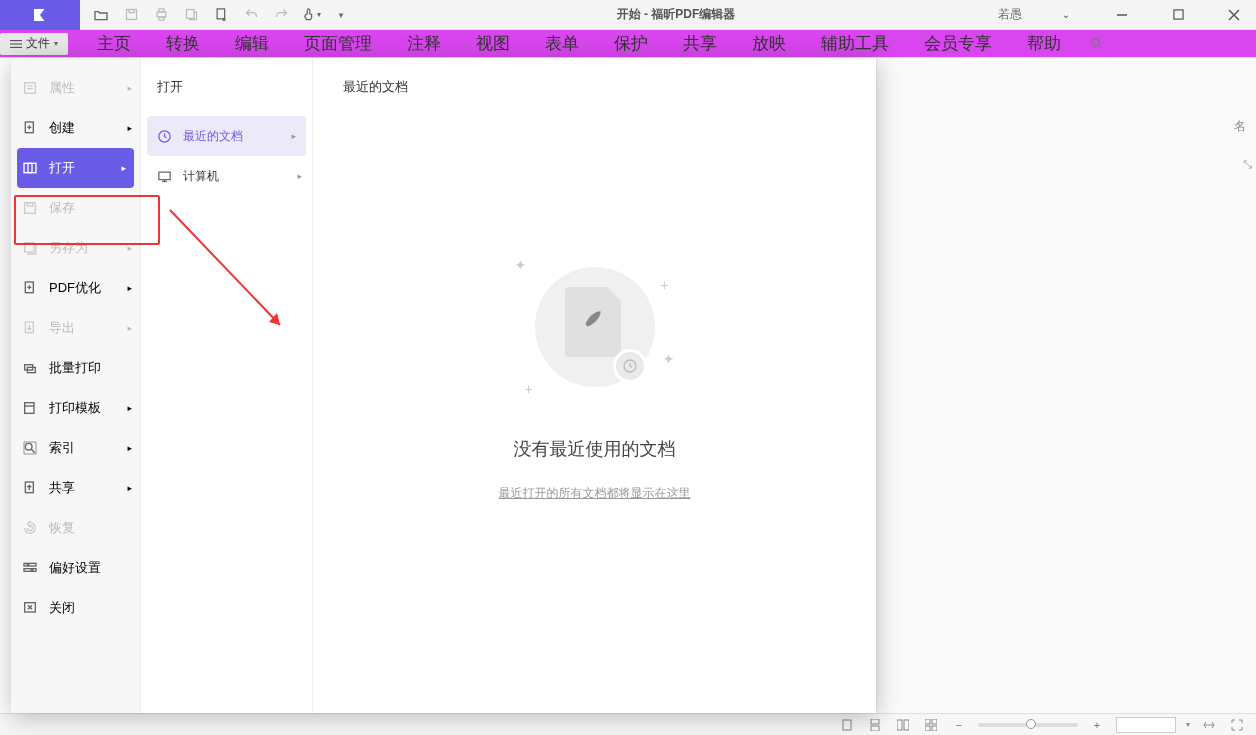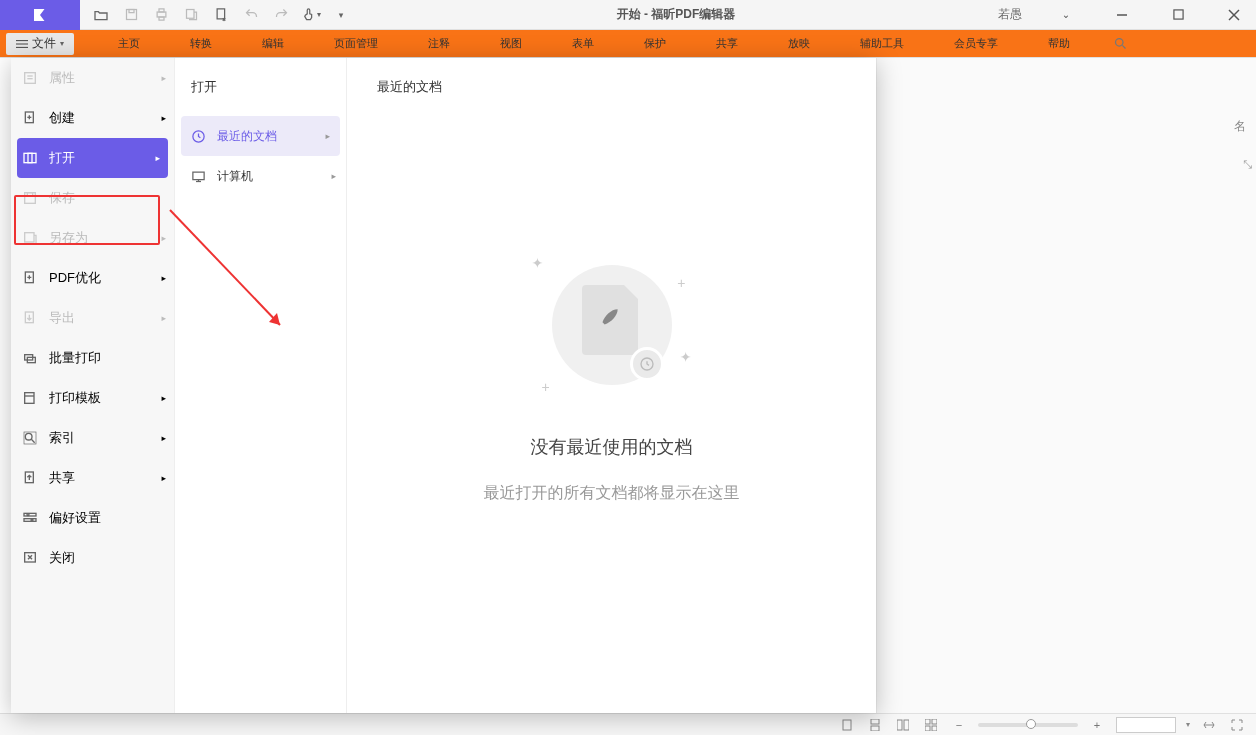--- a/index.html
+++ b/index.html
@@ -10,28 +10,28 @@
   .logo { width: 80px; height: 30px; background: #6b5ce7; display: flex; align-items: center; justify-content: center; }
   .logo svg { width: 18px; height: 18px; }
   .qat { display: flex; align-items: center; margin-left: 8px; gap: 4px; }
   .qat-btn { width: 26px; height: 26px; display: flex; align-items: center; justify-content: center; color: #666; cursor: pointer; }
   .title-center { flex: 1; text-align: center; font-size: 12px; color: #555; font-weight: bold; }
   .title-right { display: flex; align-items: center; gap: 20px; margin-right: 4px; }
   .user-name { font-size: 12px; color: #666; margin-right: 6px; }
   .win-btn { width: 36px; height: 28px; display: flex; align-items: center; justify-content: center; color: #555; cursor: pointer; }
 
   
-  .tabrow { height: 28px; background: #f97316; display: flex; align-items: center; border-bottom: 1px solid #e0e0e0; padding-left: 6px; gap: 18px; }
+  .tabrow { height: 28px; background: #d946ef; display: flex; align-items: center; border-bottom: 1px solid #e0e0e0; gap: 3px; }
   .file-tab { height: 22px; background: #e8e8e8; padding: 0 10px; display: flex; align-items: center; gap: 4px; font-size: 12px; color: #333; cursor: pointer; border-radius: 2px; margin-right: 10px; }
-  .tab { padding: 0 16px; height: 28px; display: flex; align-items: center; font-size: 11px; color: #333; cursor: pointer; }
+  .tab { padding: 0 16px; height: 28px; display: flex; align-items: center; font-size: 17px; color: #333; cursor: pointer; }
   .search-icon-tab { width: 32px; display: flex; align-items: center; justify-content: center; color: #666; cursor: pointer; }
 
   
   .panel { position: absolute; left: 11px; top: 58px; width: 865px; height: 655px; background: #fff; box-shadow: 0 4px 24px rgba(0,0,0,0.25); display: flex; z-index: 10; }
-  .panel-left { width: 164px; background: #f7f7f7; border-right: 1px solid #eee; padding-top: 0; }
+  .panel-left { width: 130px; background: #f7f7f7; border-right: 1px solid #eee; padding-top: 10px; }
   .pl-item { height: 40px; display: flex; align-items: center; padding-left: 10px; gap: 10px; font-size: 13px; color: #000000; cursor: pointer; position: relative; }
   .pl-item.disabled { color: #bbb; }
   .pl-item.disabled .pl-icon { color: #ccc; }
   .pl-item.active { background: #6b5ce7; color: #fff; border-radius: 4px; margin: 0 6px; padding-left: 4px; }
   .pl-item.active .pl-icon { color: #fff; }
   .pl-icon { width: 18px; height: 18px; color: #666; display: flex; align-items: center; justify-content: center; }
   .pl-arrow { position: absolute; right: 8px; font-size: 9px; color: inherit; }
 
   .panel-mid { width: 172px; border-right: 1px solid #eee; padding-top: 20px; }
   .pm-title { font-size: 13px; color: #333; padding-left: 16px; margin-bottom: 20px; }
@@ -44,21 +44,21 @@
   .pr-title { font-size: 13px; color: #333; }
   .pr-empty { flex: 1; display: flex; flex-direction: column; align-items: center; justify-content: center; margin-top: -40px; }
   .empty-img { width: 160px; height: 160px; position: relative; margin-bottom: 30px; }
   .empty-circle { position: absolute; width: 120px; height: 120px; border-radius: 50%; background: #f0f0f0; left: 20px; top: 20px; }
   .empty-doc { position: absolute; width: 56px; height: 70px; background: #e0e0e0; left: 50px; top: 40px; border-radius: 4px; }
   .empty-doc::before { content:""; position:absolute; right:0; top:0; border-style:solid; border-width:0 14px 14px 0; border-color: transparent #f0f0f0 transparent transparent; }
   .empty-feather { position:absolute; left:64px; top:60px; width:26px; height:26px; }
   .empty-clock { position: absolute; width: 34px; height: 34px; border-radius: 50%; background: #eaeaea; border: 3px solid #fff; right: 28px; bottom: 24px; display:flex; align-items:center; justify-content:center; }
   .twinkle { position:absolute; color:#ccc; font-size:14px; }
   .empty-h { font-size: 18px; color: #444; margin-bottom: 24px; }
-  .empty-p { font-size: 16px; color: #999; }
+  .empty-p { font-size: 12px; color: #999; text-decoration: underline; }
 
   
   .hl-box { position: absolute; left: 14px; top: 195px; width: 146px; height: 50px; border: 2px solid #e33; border-radius: 2px; pointer-events: none; z-index: 20; }
 
   
   .red-arrow { position: absolute; left: 165px; top: 205px; width: 130px; height: 130px; z-index: 21; pointer-events: none; }
 
   
   .bg-right { position: absolute; right: 0; top: 58px; bottom: 22px; width: 380px; background: #fafafa; border-left: 1px solid #eee; }
   .bg-right-cell { position:absolute; right:10px; top:60px; font-size:12px; color:#888; }
@@ -298,20 +298,28 @@
     <div class="pl-item">
         <span class="pl-icon">
           <svg width="16" height="16" viewBox="0 0 24 24" fill="none" stroke="currentColor" stroke-width="2">
             <rect x="5" y="3" width="12" height="16"></rect>
             <path d="M11 15V8m-3 3l3-3 3 3"></path>
           </svg>
         </span>
         <span>共享</span>
         <span class="pl-arrow">▸</span>
       </div>
+    <div class="pl-item disabled">
+        <span class="pl-icon">
+          <svg width="16" height="16" viewBox="0 0 24 24" fill="none" stroke="currentColor" stroke-width="2">
+            <path d="M4 12a8 8 0 108-8V2L8 6l4 4V8a4 4 0 11-4 4"></path>
+          </svg>
+        </span>
+        <span>恢复</span>
+      </div>
     <div class="pl-item">
         <span class="pl-icon">
           <svg width="16" height="16" viewBox="0 0 24 24" fill="none" stroke="currentColor" stroke-width="2">
             <rect x="3" y="5" width="18" height="4"></rect>
             <rect x="3" y="13" width="18" height="4"></rect>
             <circle cx="9" cy="7" r="1.5"></circle>
             <circle cx="15" cy="15" r="1.5"></circle>
           </svg>
         </span>
         <span>偏好设置</span>

